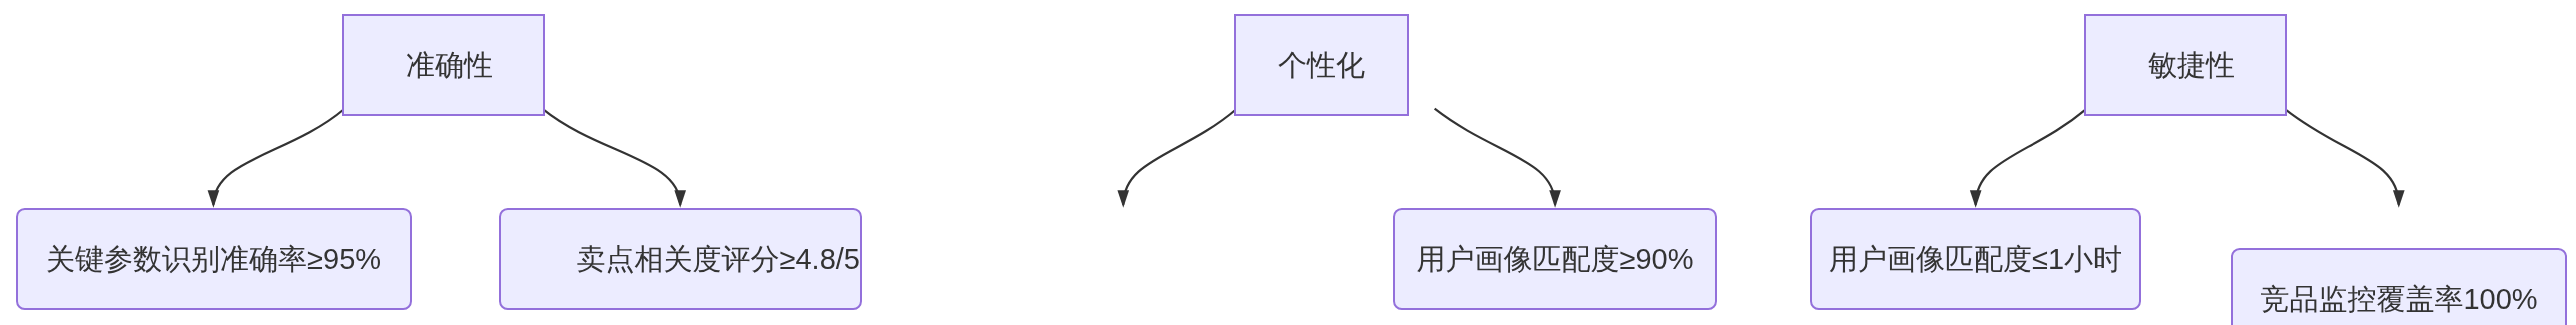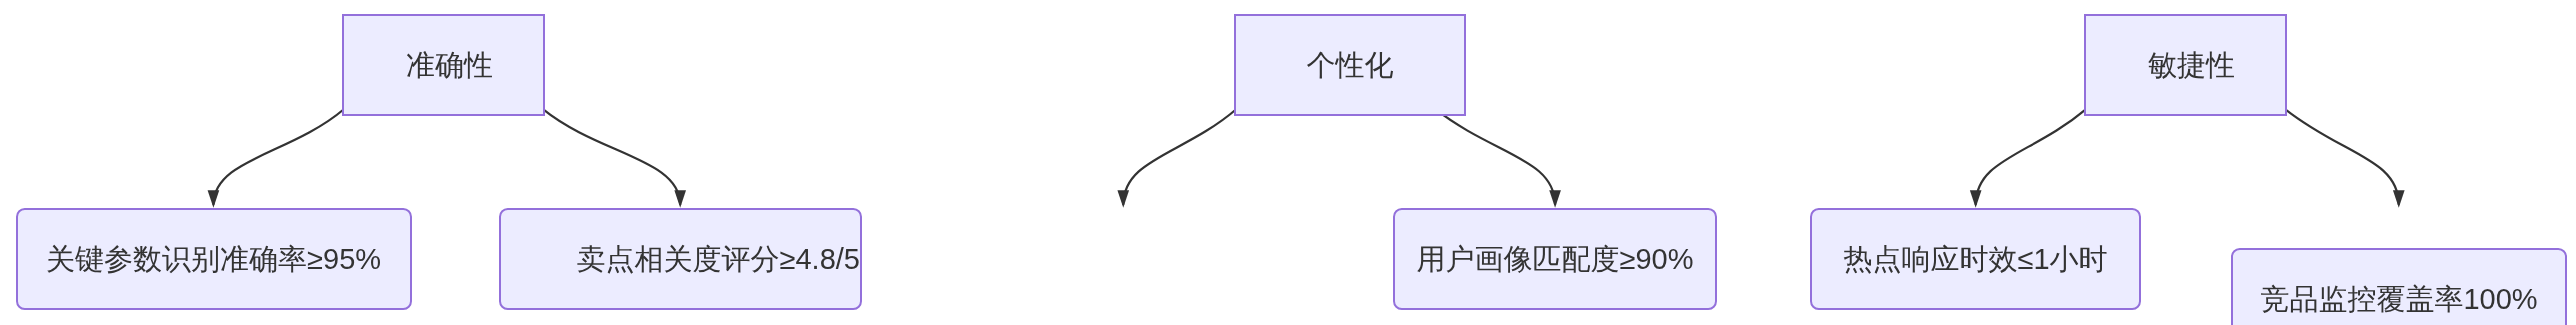--- a/index.html
+++ b/index.html
@@ -57,31 +57,31 @@
   <div class="node root" style="left:342px; width:203px;padding-left:12px;">
     <span>准确性</span>
   </div>
   <div class="node leaf" style="left:15.6px; width:396px;">
     <span>关键参数识别准确率≥95%</span>
   </div>
   <div class="node leaf" style="left:499px; width:363px;justify-content:flex-end;">
     <span>卖点相关度评分≥4.8/5</span>
   </div>
 
-  <div class="node root" style="left:1234px; width:232px;">
+  <div class="node root" style="left:1234px; width:175px;">
     <span>个性化</span>
   </div>
   <div class="node leaf" style="left:1393px; width:324px;">
     <span>用户画像匹配度≥90%</span>
   </div>
 
   <div class="node root" style="left:2084px; width:203px;padding-left:12px;">
     <span>敏捷性</span>
   </div>
   <div class="node leaf" style="left:1810px; width:331px;">
-    <span>热点响应时效≤1小时</span>
+    <span>用户画像匹配度≤1小时</span>
   </div>
   <div class="node leaf" style="left:2231px; width:336px;margin-top:40px;">
     <span>竞品监控覆盖率100%</span>
   </div>
 
 </div>
 
 
 </body></html>

